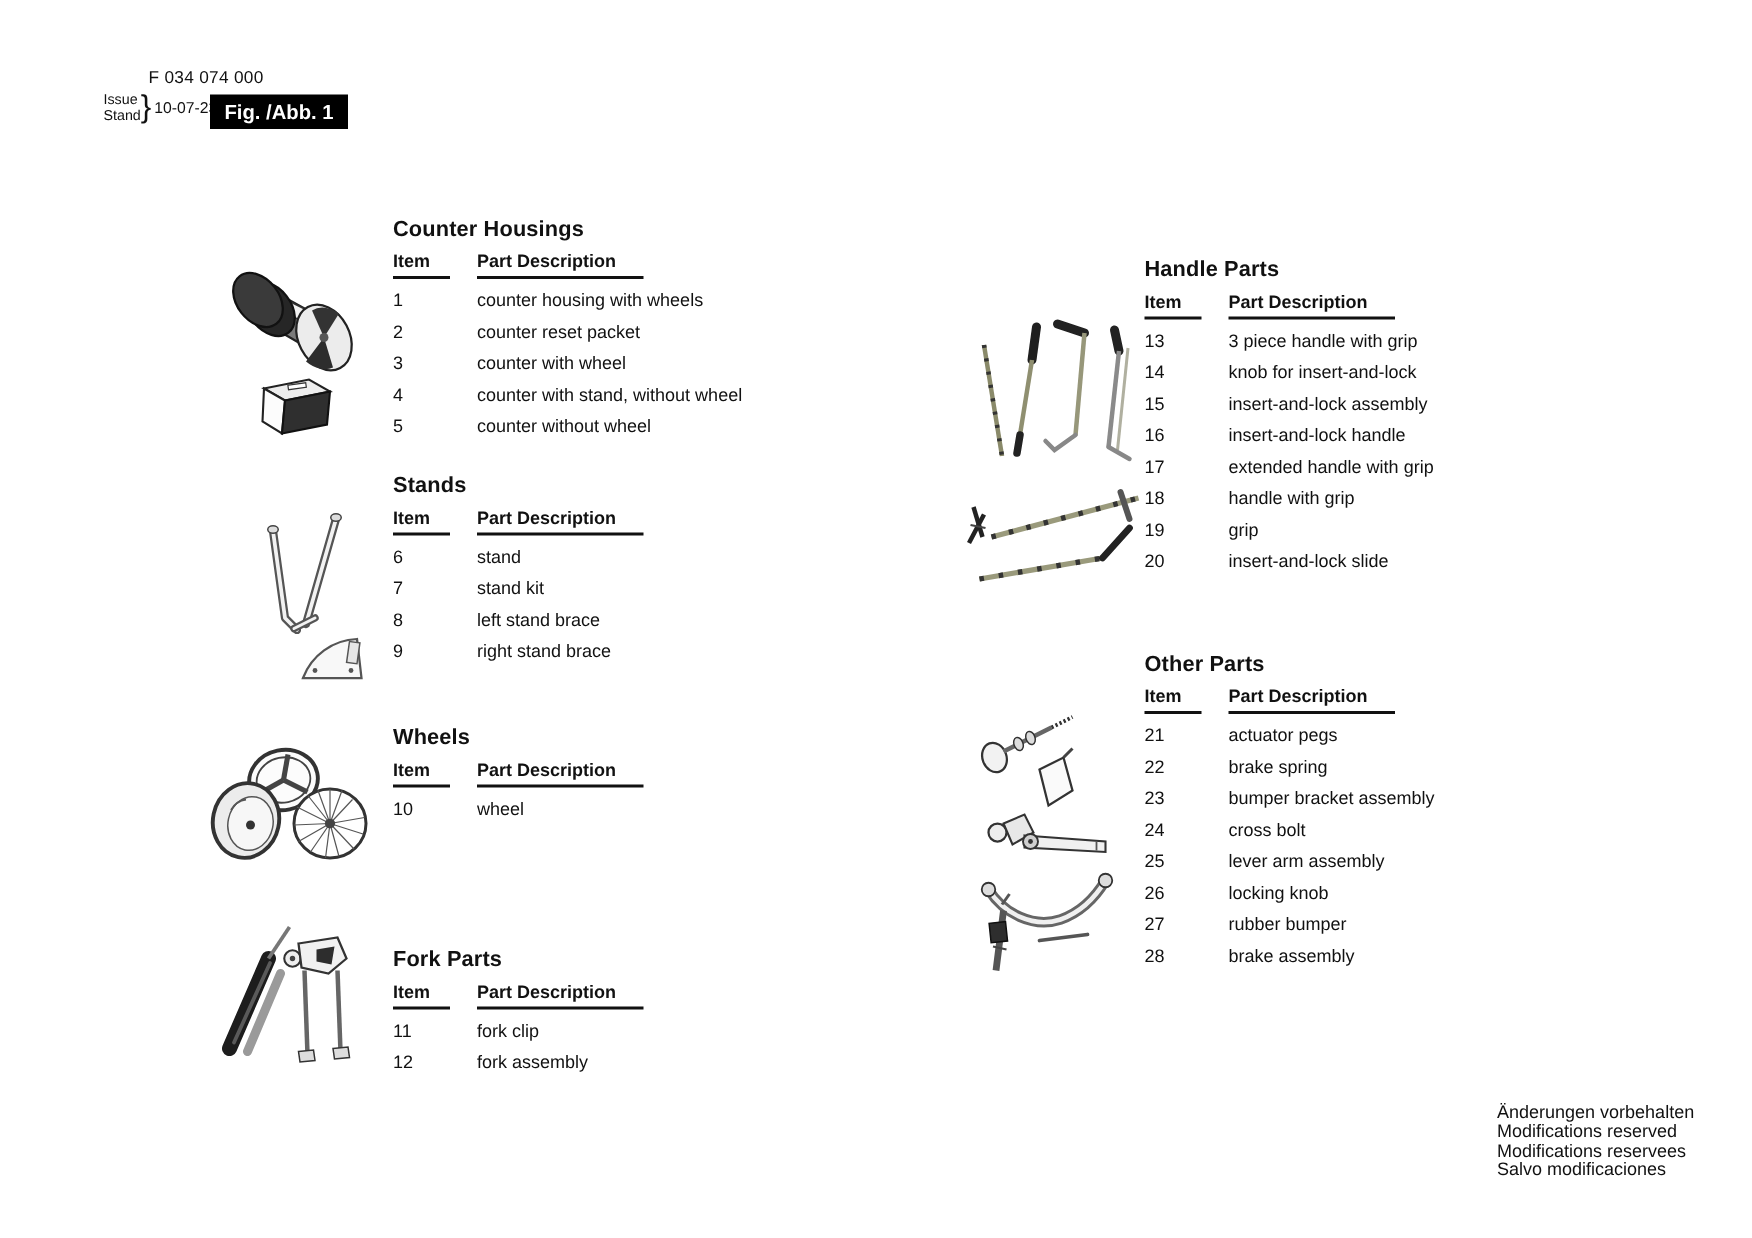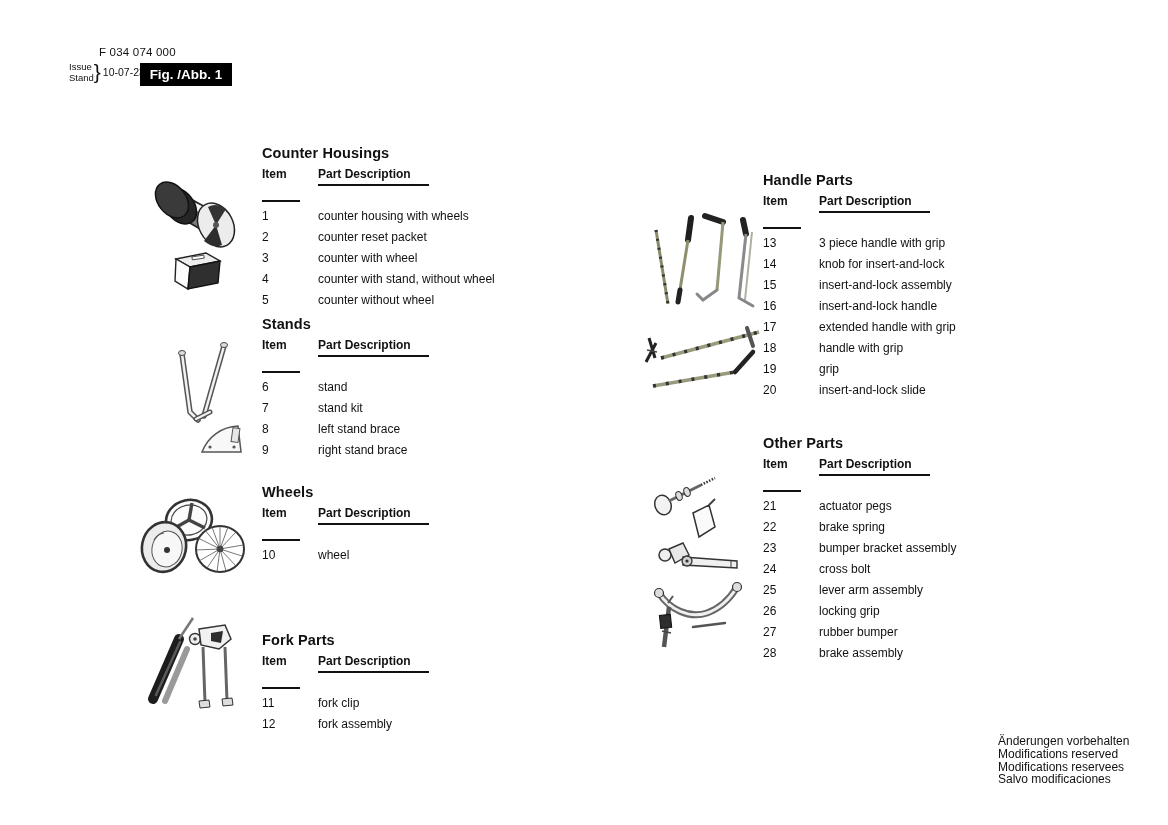--- a/index.html
+++ b/index.html
@@ -16,21 +16,21 @@
   .issue-date { font-size:10.5px; margin-left:1px; }
   #fig-box {
     position:absolute; left:140px; top:63px; width:92px; height:23px; background:#000;
     color:#fff; font-size:13.5px; font-weight:bold; display:flex; align-items:center; justify-content:center;
   }
   
   .section { position:absolute; }
   .section-title { font-size:14.5px; font-weight:bold; letter-spacing:0.1px; margin:0 0 6px 0; }
   .thead { display:flex; font-size:12px; font-weight:bold; }
   .thead .c-item { width:56px; }
-  .thead .c-item span { display:inline-block; min-width:38px; border-bottom:2px solid #111; padding-bottom:19px; }
+  .thead .c-item span { display:inline-block; min-width:38px; border-bottom:2px solid #111; padding-bottom:3px; }
   .thead .c-desc span { display:inline-block; min-width:111px; border-bottom:2px solid #111; padding-bottom:3px; }
   .tbody { margin-top:7px; }
   .trow { display:flex; font-size:12px; height:21px; align-items:flex-start; }
   .trow .c-item { width:56px; }
   
   .illus { position:absolute; }
   
   #footer-notice { position:absolute; left:998px; top:735px; font-size:12px; line-height:12.8px; }
 </style>
 </head>
@@ -327,21 +327,21 @@
       <div class="trow">
           <div class="c-item">24</div>
           <div class="c-desc">cross bolt</div>
         </div>
       <div class="trow">
           <div class="c-item">25</div>
           <div class="c-desc">lever arm assembly</div>
         </div>
       <div class="trow">
           <div class="c-item">26</div>
-          <div class="c-desc">locking grip</div>
+          <div class="c-desc">locking knob</div>
         </div>
       <div class="trow">
           <div class="c-item">27</div>
           <div class="c-desc">rubber bumper</div>
         </div>
       <div class="trow">
           <div class="c-item">28</div>
           <div class="c-desc">brake assembly</div>
         </div>
     </div>

